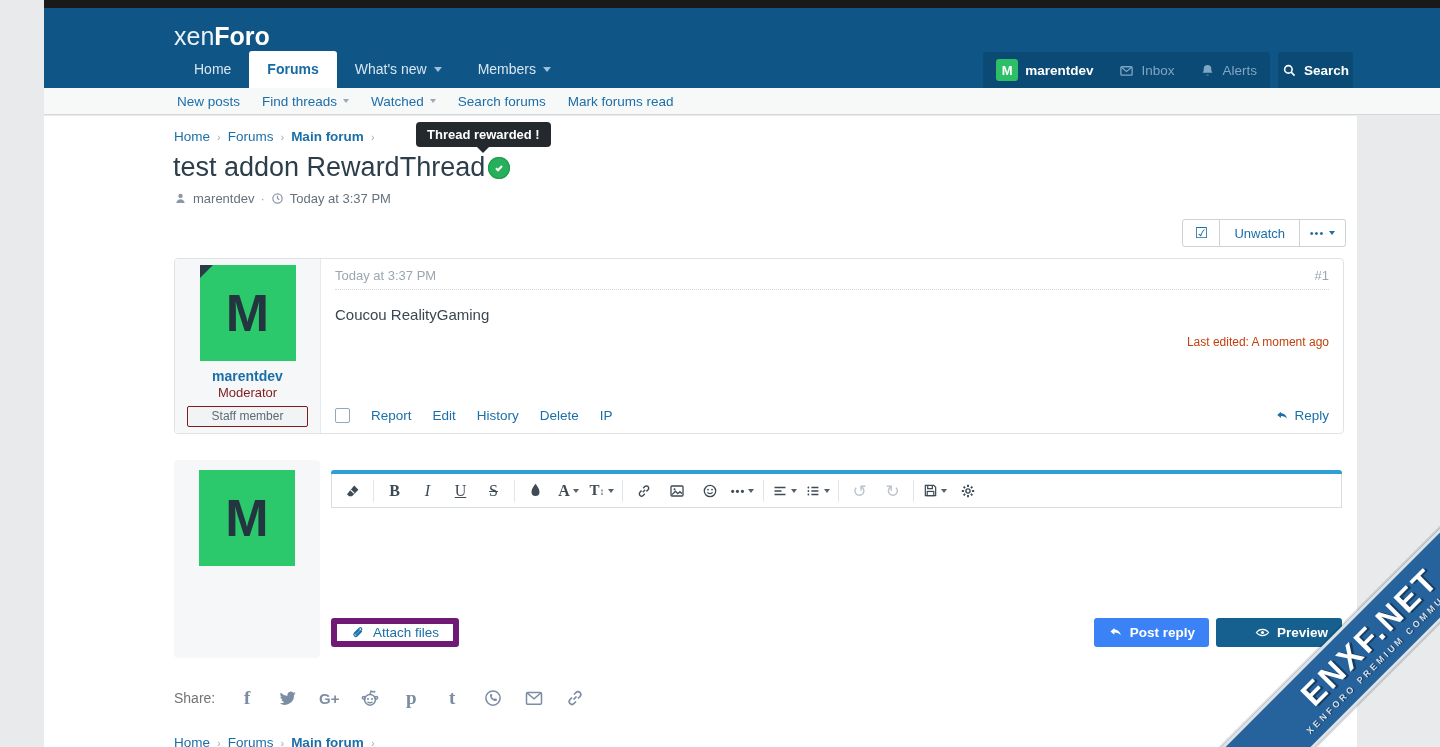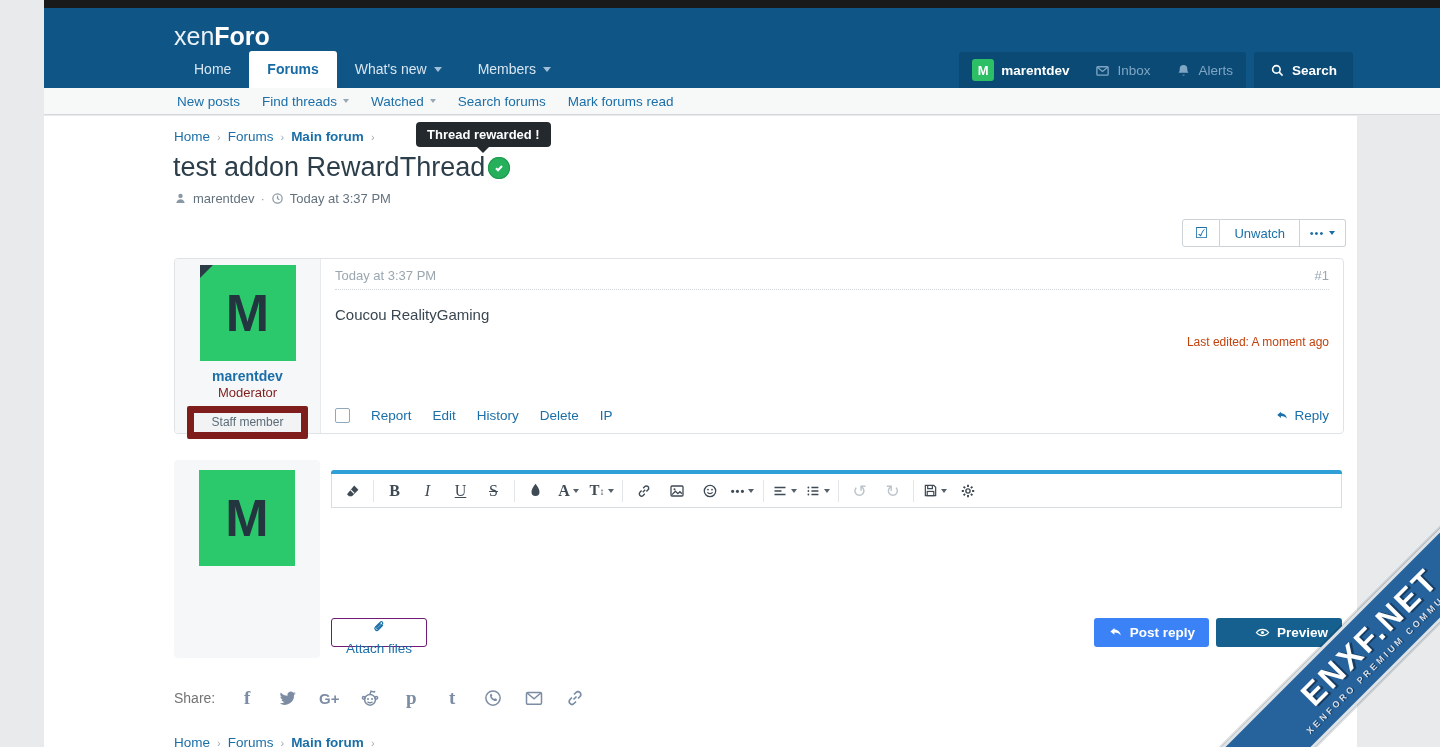--- a/index.html
+++ b/index.html
@@ -16,21 +16,21 @@
   .navtabs { position:absolute; left:132px; bottom:0; display:flex; }
   .navtab { height:37px; line-height:37px; padding:0 18px; font-size:14px; color:#d8e6f1; cursor:pointer; display:flex; align-items:center; gap:7px; }
   .navtab.active { background:#ffffff; color:#176ba5; font-weight:700; border-radius:3px 3px 0 0; }
   .caret { width:0; height:0; border-left:4px solid transparent; border-right:4px solid transparent; border-top:5px solid #9fc0d8; display:inline-block; }
 
   .visitor { position:absolute; right:131px; bottom:0; display:flex; align-items:stretch; height:36px; }
   .vpanel { display:flex; background:#0b4a75; border-radius:3px 3px 0 0; }
   .vitem { display:flex; align-items:center; gap:7px; padding:0 13px; font-size:13.5px; color:#7fa6c4; cursor:pointer; }
   .vitem .uname { color:#ffffff; font-weight:700; }
   .mini-avatar { width:22px; height:22px; border-radius:3px; background:#2dbf66; color:#fff; font-size:13px; font-weight:700; display:flex; align-items:center; justify-content:center; }
-  .searchtab { margin-left:8px; background:#0b4a75; border-radius:3px 3px 0 0; display:flex; align-items:center; gap:7px; padding:0 16px; color:#fff; font-size:13.5px; font-weight:700; cursor:pointer; }
+  .searchtab { margin-left:8px; background:#0b4a75; border-radius:3px 3px 0 0; display:flex; align-items:center; gap:7px; padding:0 4px; color:#fff; font-size:13.5px; font-weight:700; cursor:pointer; }
 
   .subnav { position:absolute; top:88px; left:0; width:1440px; height:27px; background:#f7f8f8; border-bottom:1px solid #d4d8db; display:flex; align-items:center; padding-left:122px; }
   .subnav a { display:flex; align-items:center; gap:6px; padding:0 11px; font-size:13.5px; color:#1b6fa8; text-decoration:none; cursor:pointer; }
   .subnav .caret { border-top-color:#98a8b5; border-left-width:3.5px; border-right-width:3.5px; border-top-width:4.5px; }
 
   
   .sheet { position:absolute; top:116px; left:0; width:1313px; height:631px; background:#ffffff; }
 
   .crumbs { position:absolute; left:130px; top:129px; font-size:13.5px; color:#98a4ad; display:flex; gap:7px; align-items:center; }
   .crumbs a { color:#1b6fa8; text-decoration:none; cursor:pointer; }
@@ -58,21 +58,21 @@
   .ctl .caret { border-top-color:#1b6fa8; border-left-width:3.5px; border-right-width:3.5px; border-top-width:4.5px; }
 
   
   .post { position:absolute; left:130px; top:258px; width:1170px; height:176px; border:1px solid #dfe3e6; border-radius:4px; background:#fff; display:flex; }
   .post-side { width:146px; background:#f6f7f8; border-right:1px solid #e7eaec; border-radius:4px 0 0 4px; text-align:center; }
   .avatar { position:relative; width:96px; height:96px; margin:6px auto 0; background:#2bc96b; cursor:pointer; }
   .avatar .letter { position:absolute; inset:0; display:flex; align-items:center; justify-content:center; font-size:52px; font-weight:700; color:#23353f; }
   .avatar .corner { position:absolute; left:0; top:0; width:0; height:0; border-top:13px solid #2b3c46; border-right:13px solid transparent; }
   .post-username { margin-top:7px; font-size:14px; font-weight:700; color:#1b6fa8; cursor:pointer; }
   .post-role { margin-top:1px; font-size:13px; color:#7f1d1d; }
-  .post-banner { margin:6px 12px 0; padding:2px 0 3px; font-size:12px; color:#5c6c77; background:#f1f3f4; border:7px solid #7f1d1d; border-radius:2px;text-align:center; }
+  .post-banner { margin:6px 12px 0; padding:2px 0 3px; font-size:12px; color:#5c6c77; background:#f1f3f4; border:1px solid #7f1d1d; border-radius:2px;text-align:center; }
 
   .post-main { flex:1; display:flex; flex-direction:column; padding:9px 14px 10px; }
   .post-head { display:flex; justify-content:space-between; font-size:13px; color:#9aa7b0; padding-bottom:6px; border-bottom:1px dotted #cfd6da; }
   .post-head a { color:#9aa7b0; text-decoration:none; cursor:pointer; }
   .post-body { margin-top:16px; font-size:15px; color:#3a4750; }
   .post-edited { margin-top:12px; text-align:right; font-size:12px; color:#c2410c; }
   .post-foot { margin-top:auto; display:flex; align-items:center; gap:21px; font-size:13.5px; }
   .post-foot .selbox { width:15px; height:15px; border:1px solid #8fa8bb; border-radius:2px; background:#fff; cursor:pointer; }
   .post-foot a { color:#1b6fa8; text-decoration:none; cursor:pointer; }
   .post-foot .reply { margin-left:auto; display:flex; align-items:center; gap:5px; font-size:13.5px;justify-content:space-between; }
@@ -92,21 +92,21 @@
   .tb-u { text-decoration:underline; font-family:"Liberation Serif", serif; font-size:16px; }
   .tb-s { text-decoration:line-through; font-family:"Liberation Serif", serif; font-size:16px; }
   .tb-a { font-family:"Liberation Serif", serif; font-size:16px; font-weight:700; }
   .tb-t { font-family:"Liberation Serif", serif; font-size:15px; font-weight:700; }
   .tb-t small { font-size:10px; }
   .tb-dots { font-size:11px; letter-spacing:1px; font-weight:700; }
   .tb-undo { font-size:17px; font-family:"DejaVu Sans", sans-serif; }
   .writebox { position:relative; height:99px; background:#f3f9fd; border:1px solid #d8dde0; border-top:none; cursor:text; }
   .writebox .ph { position:absolute; left:13px; top:11px; font-size:15px; color:#9cb0bf; }
 
-  .attach-btn { position:absolute; left:287px; top:618px; height:29px; padding:0 14px; display:flex; align-items:center; gap:7px; background:#fff; border:1px solid #701a75; border-radius:3px; color:#1b6fa8; font-size:13.5px; cursor:pointer;flex-direction:column; }
+  .attach-btn { position:absolute; left:287px; top:618px; height:29px; padding:0 14px; display:flex; align-items:center; gap:7px; background:#fff; border:6px solid #701a75; border-radius:3px; color:#1b6fa8; font-size:13.5px; cursor:pointer; }
   .submit-row { position:absolute; top:618px; right:142px; display:flex; gap:7px; }
   .btn-primary { height:29px; padding:0 14px; display:flex; align-items:center; gap:7px; border-radius:3px; color:#fff; font-size:13.5px; font-weight:700; cursor:pointer; }
   .btn-postreply { background:#3b82f6; }
   .btn-preview { background:#16608f;padding-left:39px; }
 
   
   .share { position:absolute; left:130px; top:687px; display:flex; align-items:center; gap:19px; }
   .share .lbl { font-size:14px; color:#737373; margin-right:2px; }
   .sicon { width:22px; height:22px; display:flex; align-items:center; justify-content:center; color:#7b8ca3; cursor:pointer; }
   .sicon .ltr { font-family:"Liberation Serif", serif; font-weight:700; font-size:19px; }

